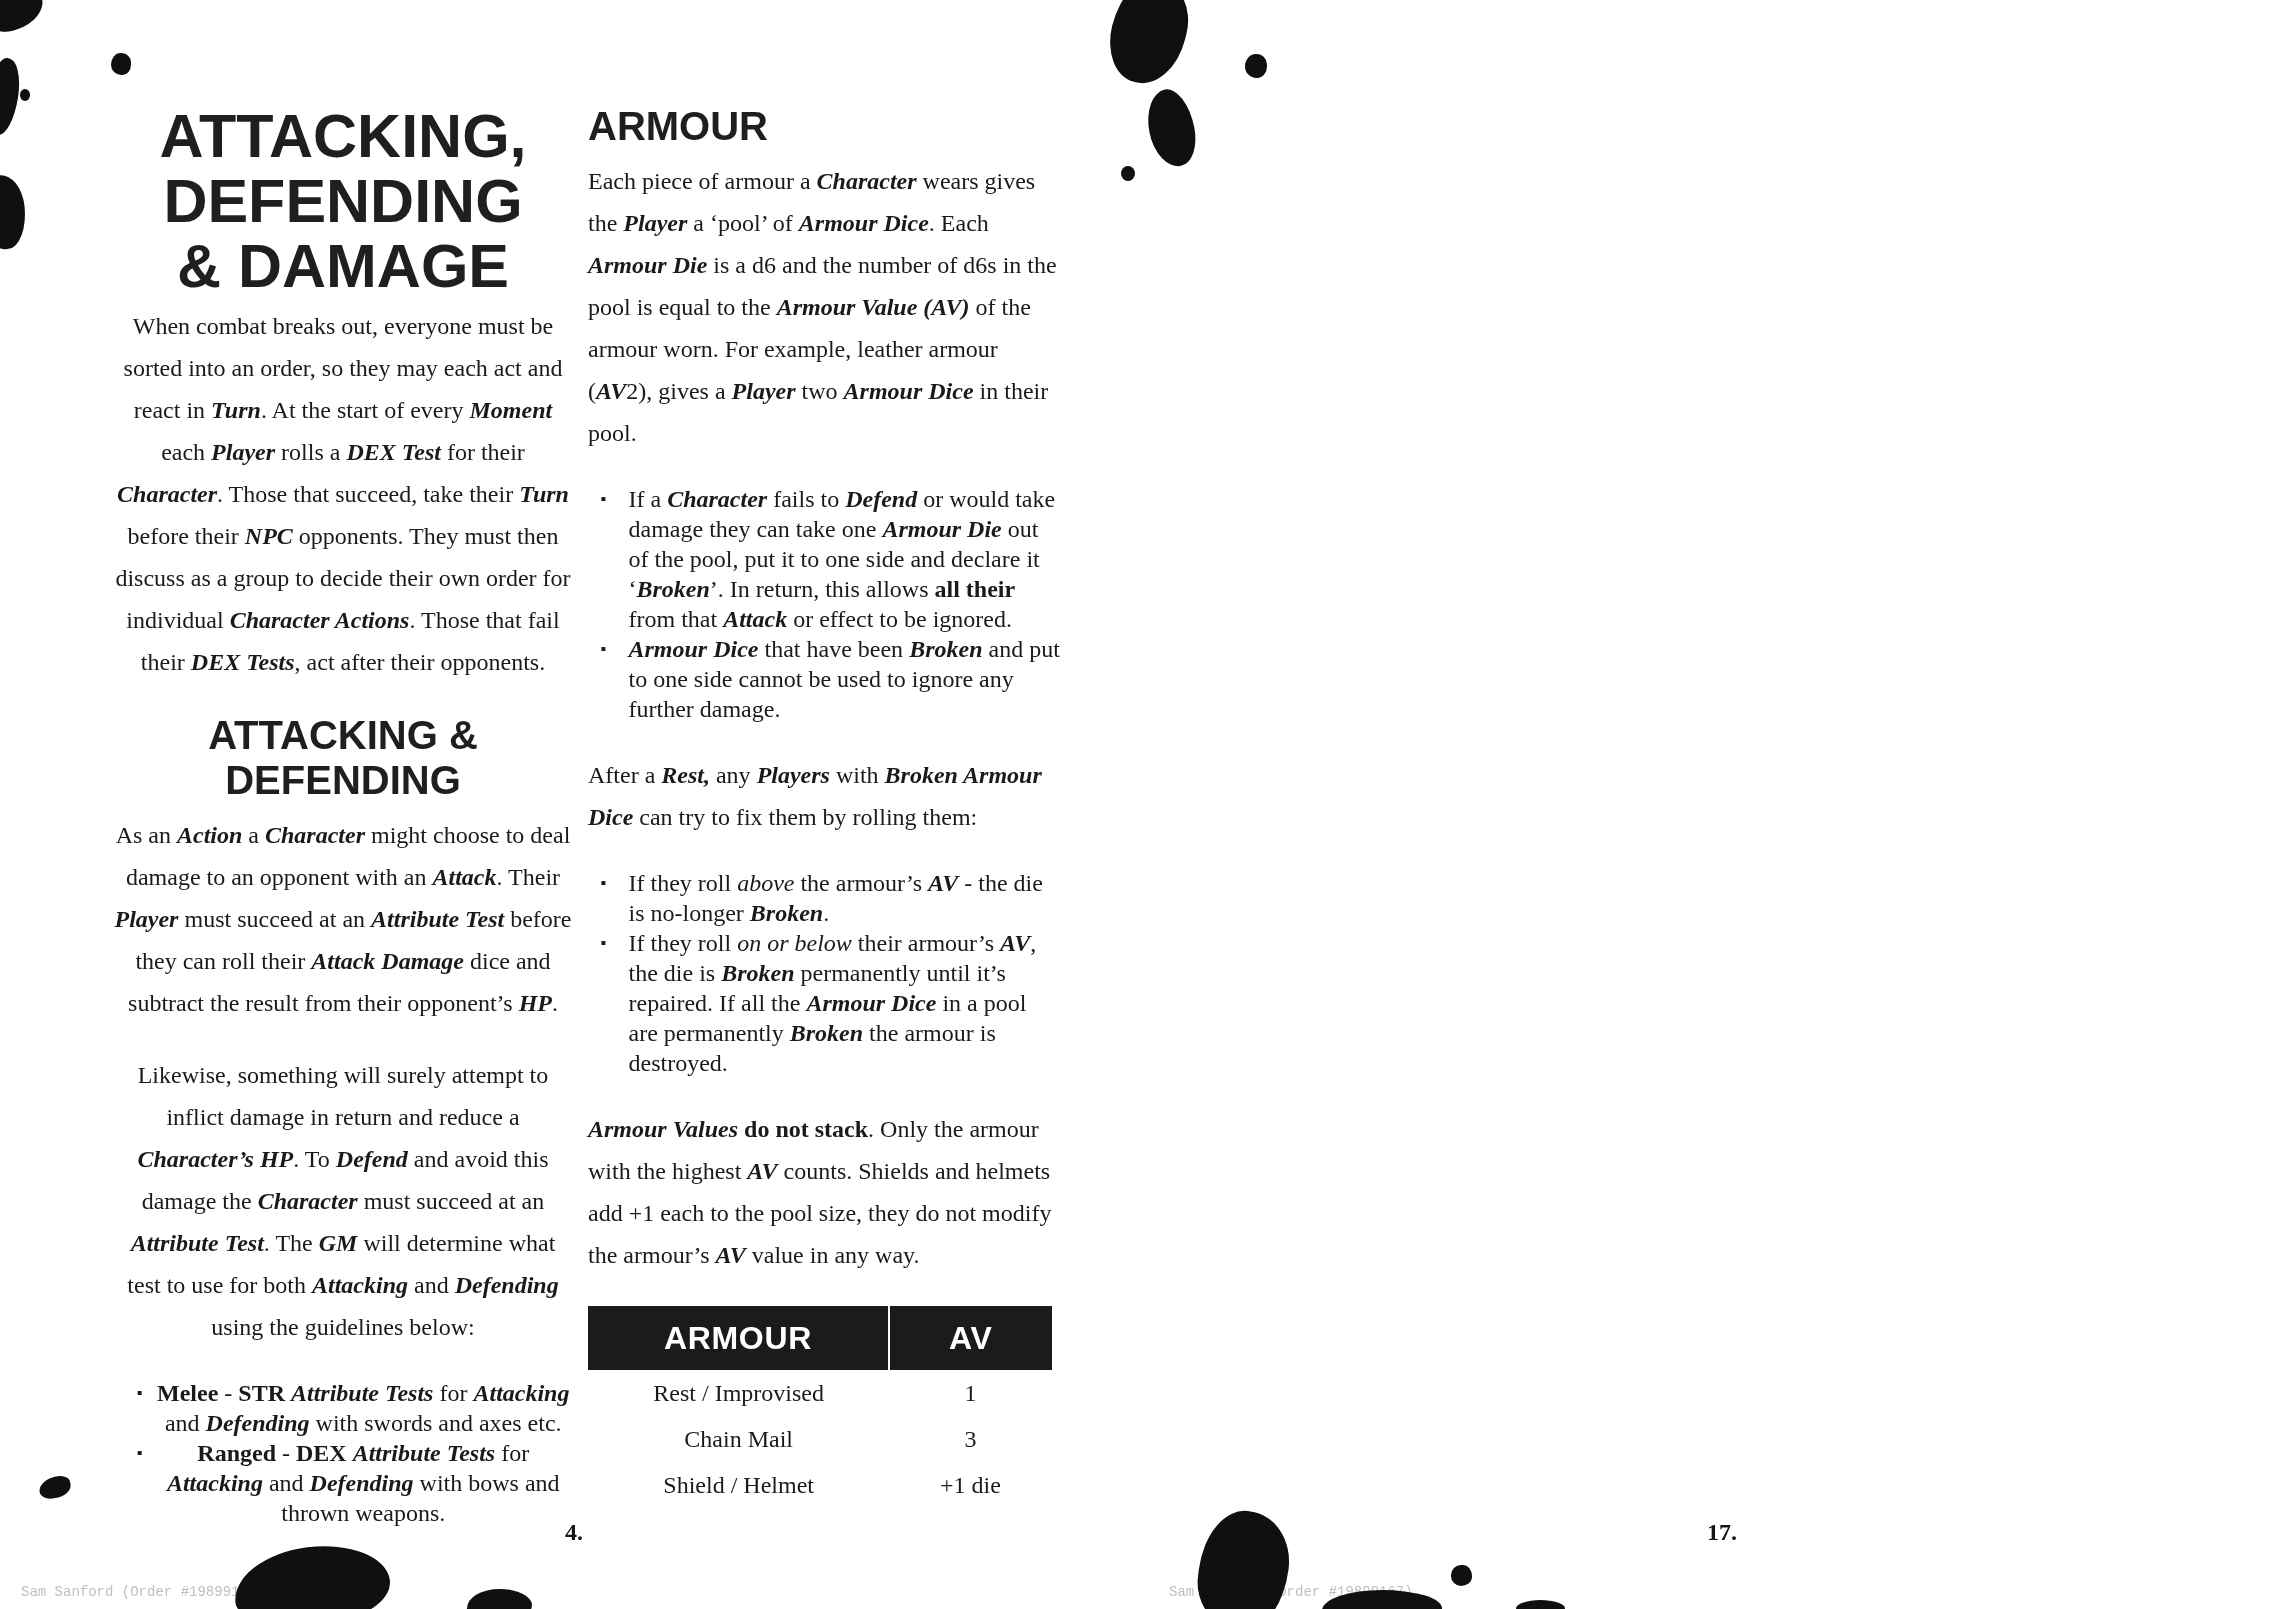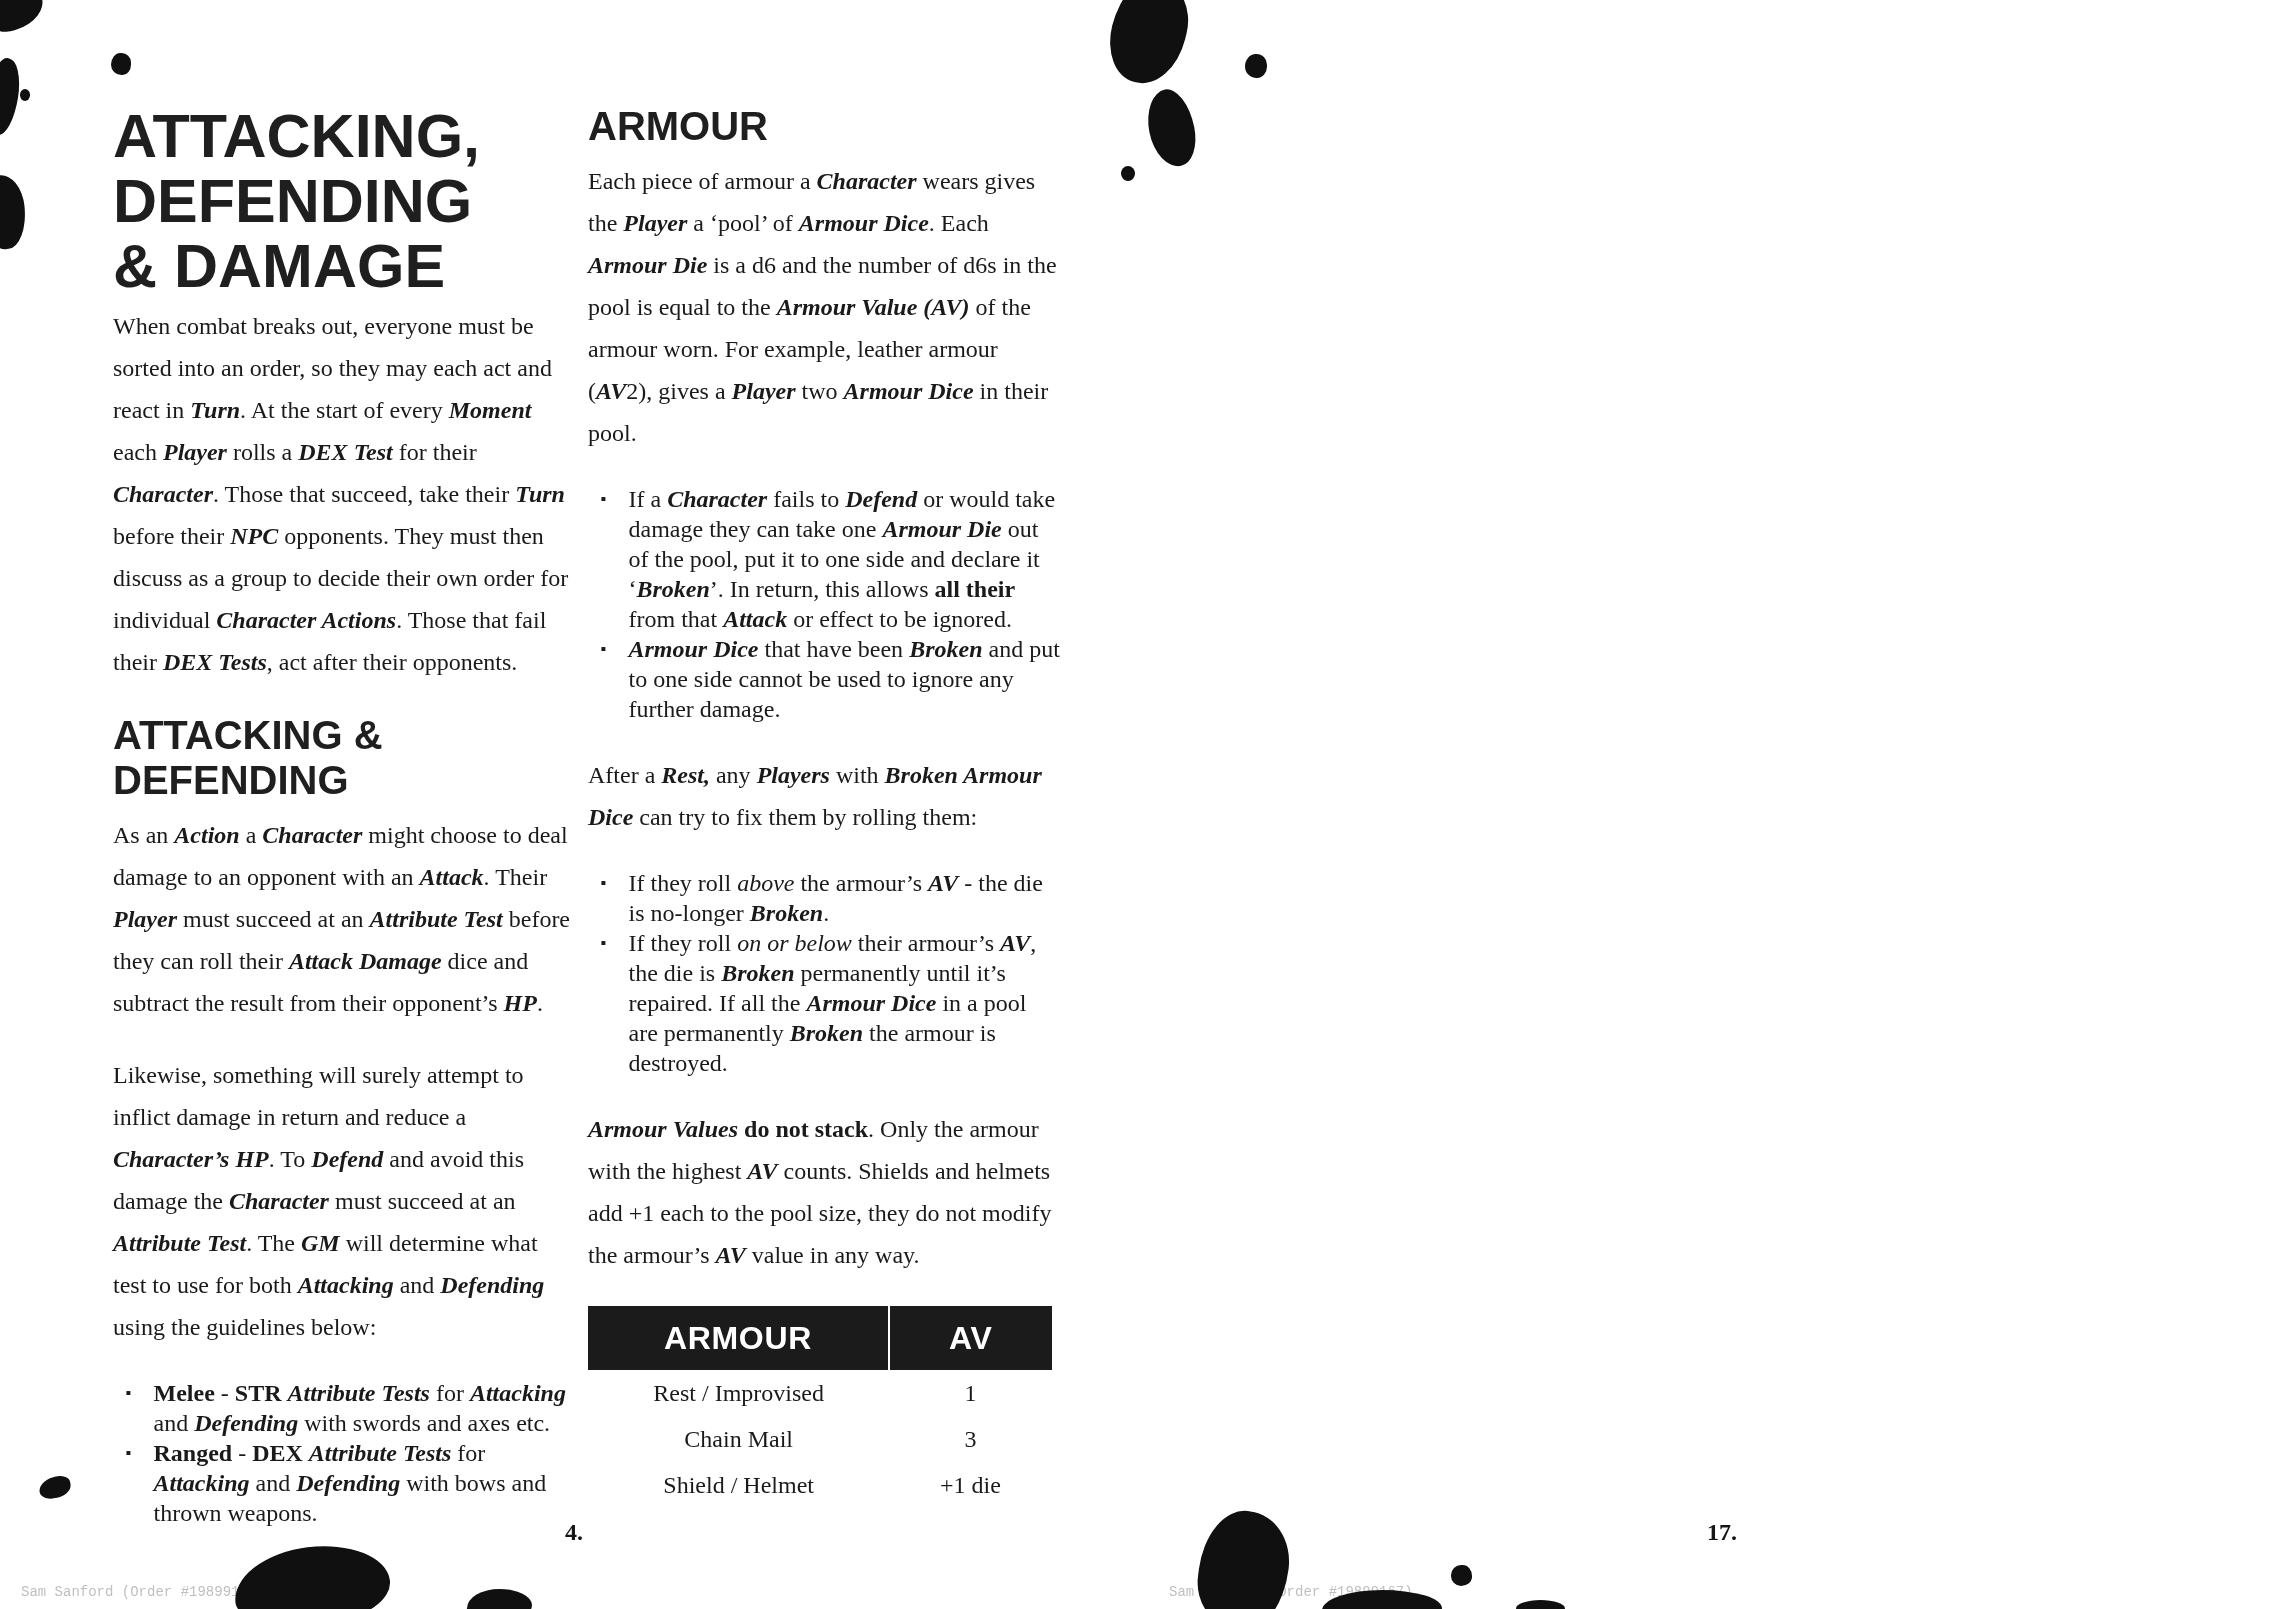--- a/index.html
+++ b/index.html
@@ -15,21 +15,21 @@
     position:relative;
     overflow:hidden;
     font-family:"Liberation Serif", serif;
     color:var(--ink);
   }
   .page{position:absolute;top:0;width:1148px;height:1610px;background:#fff;}
   #page-left{left:0;}
   #page-right{left:1148px;}
 
   .col{position:absolute;display:flex;flex-direction:column;}
-  .col-l1{left:113px;top:104px;width:460px;}
+  .col-l1{left:113px;top:104px;width:460px;text-align:center;}
   .col-l2{left:588px;top:104px;width:473px;}
 
   .blk{margin:0 0 30px 0;}
   .blk:last-child{margin-bottom:0;}
 
   .h1{
     font-family:"Liberation Sans", sans-serif;
     font-weight:900;
     font-size:61px;line-height:65px;
     letter-spacing:0px;

